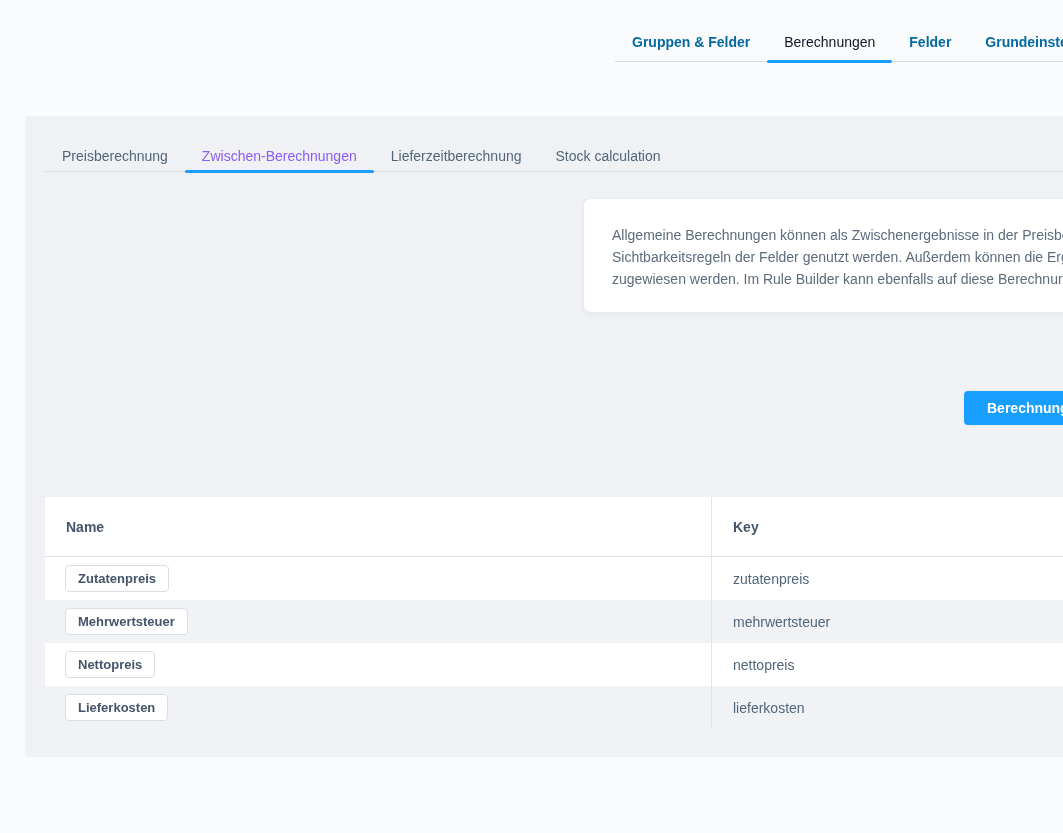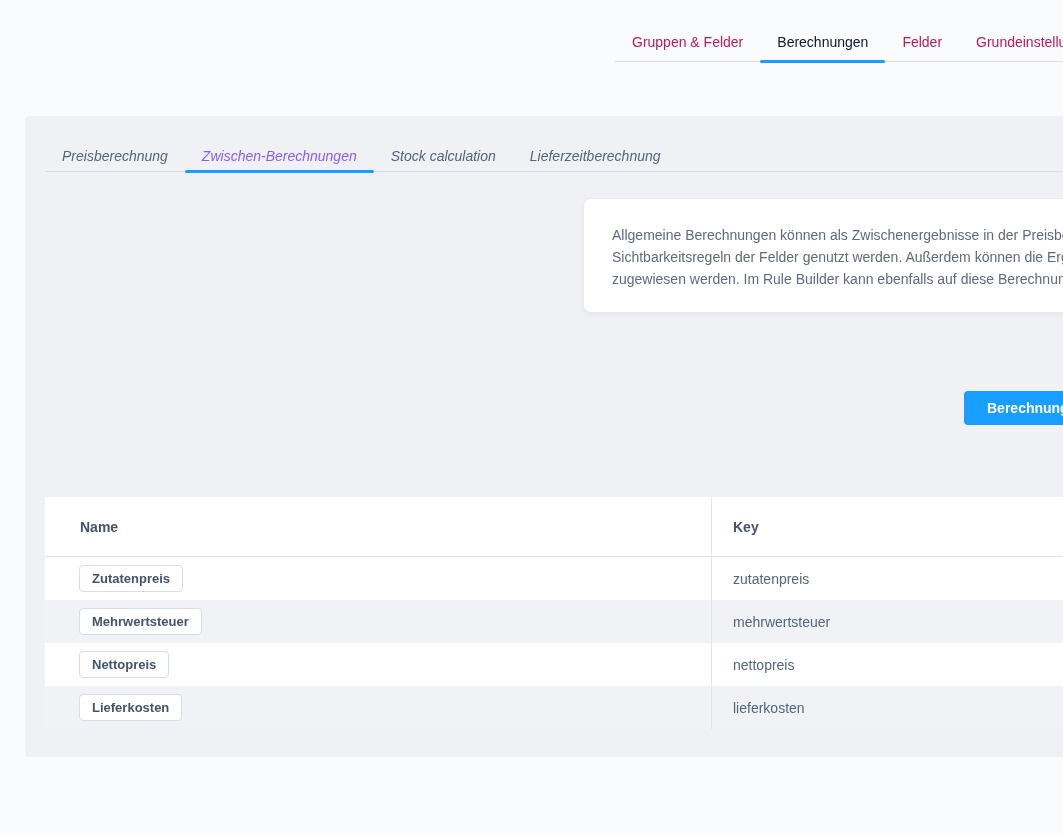--- a/index.html
+++ b/index.html
@@ -16,23 +16,24 @@
   .top-tabs {
     position: absolute;
     left: 615px; top: 22px; width: 480px; height: 40px;
     display: flex; align-items: center;
     border-bottom: 1px solid #d8dde3;
   }
   .top-tab {
     position: relative;
     height: 40px; line-height: 40px;
     padding: 0 17px;
-    font-size: 14px; color: #be185d;
-    white-space: nowrap;
-    cursor: pointer;
+    font-size: 14px; color: #0369a1;
+    white-space: nowrap;
+    cursor: pointer;
+    font-weight: bold;
   }
   .top-tab.active { color: #0f172a; font-weight: 500; }
   .top-tab.active::after {
     content: "";
     position: absolute; left: 0; right: 0; bottom: -1px;
     height: 3px; background: #189eff; border-radius: 2px;
   }
 
   
   .panel {
@@ -49,21 +50,20 @@
     display: flex; align-items: center;
     border-bottom: 1px solid #d8dde3;
   }
   .sub-tab {
     position: relative;
     height: 32px; line-height: 32px;
     padding: 0 17px;
     font-size: 14px; color: #52667a;
     white-space: nowrap;
     cursor: pointer;
-    font-style: italic;
   }
   .sub-tab.active { color: #8b5cf6; font-weight: 500; }
   .sub-tab.active::after {
     content: "";
     position: absolute; left: 0; right: 0; bottom: -1px;
     height: 3px; background: #189eff; border-radius: 2px;
   }
 
   
   .info-card {
@@ -102,21 +102,21 @@
     left: 20px; top: 381px; width: 1035px;
   }
   .trow {
     display: flex; align-items: stretch;
     width: 100%;
   }
   .thead { height: 60px; background: #ffffff; border-bottom: 1px solid #dde2e8; }
   .tbody-row { height: 43px; background: #ffffff; }
   .tbody-row.alt { background: #f0f2f5; }
   .cell { display: flex; align-items: center; }
-  .name-col { width: 666px; flex: 0 0 666px; padding-left: 35px; }
+  .name-col { width: 666px; flex: 0 0 666px; padding-left: 21px; }
   .key-col { flex: 1; border-left: 1px solid #e1e5ea; padding-left: 21px; }
   .th { font-size: 14px; font-weight: 700; color: #44546a; }
   .key-text { font-size: 14px; color: #52667a; }
   .chip {
     display: inline-block;
     padding: 5px 12px;
     background: #ffffff;
     border: 1px solid #d8dee5;
     border-radius: 4px;
     font-size: 13px; font-weight: 600; color: #44546a;
@@ -135,22 +135,22 @@
     <div class="top-tab active">Berechnungen</div>
     <div class="top-tab">Felder</div>
     <div class="top-tab">Grundeinstellungen</div>
   </nav>
 
   <section class="panel">
 
     <nav class="sub-tabs">
       <div class="sub-tab">Preisberechnung</div>
       <div class="sub-tab active">Zwischen-Berechnungen</div>
+      <div class="sub-tab">Lieferzeitberechnung</div>
       <div class="sub-tab">Stock calculation</div>
-      <div class="sub-tab">Lieferzeitberechnung</div>
     </nav>
 
     <div class="info-card">
       <p class="info-line">Allgemeine Berechnungen können als Zwischenergebnisse in der Preisberechnung und den</p>
       <p class="info-line">Sichtbarkeitsregeln der Felder genutzt werden. Außerdem können die Ergebnisse dieser</p>
       <p class="info-line">zugewiesen werden. Im Rule Builder kann ebenfalls auf diese Berechnungen zugegriffen</p>
     </div>
 
     <button class="add-btn">Berechnung hinzufügen</button>
 

